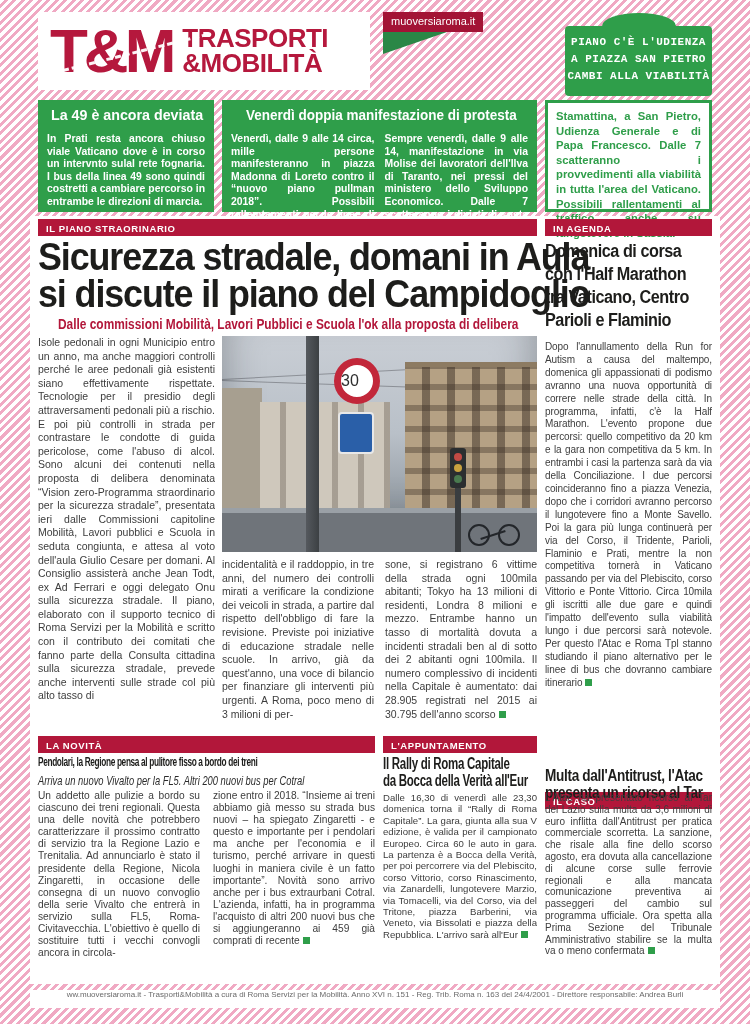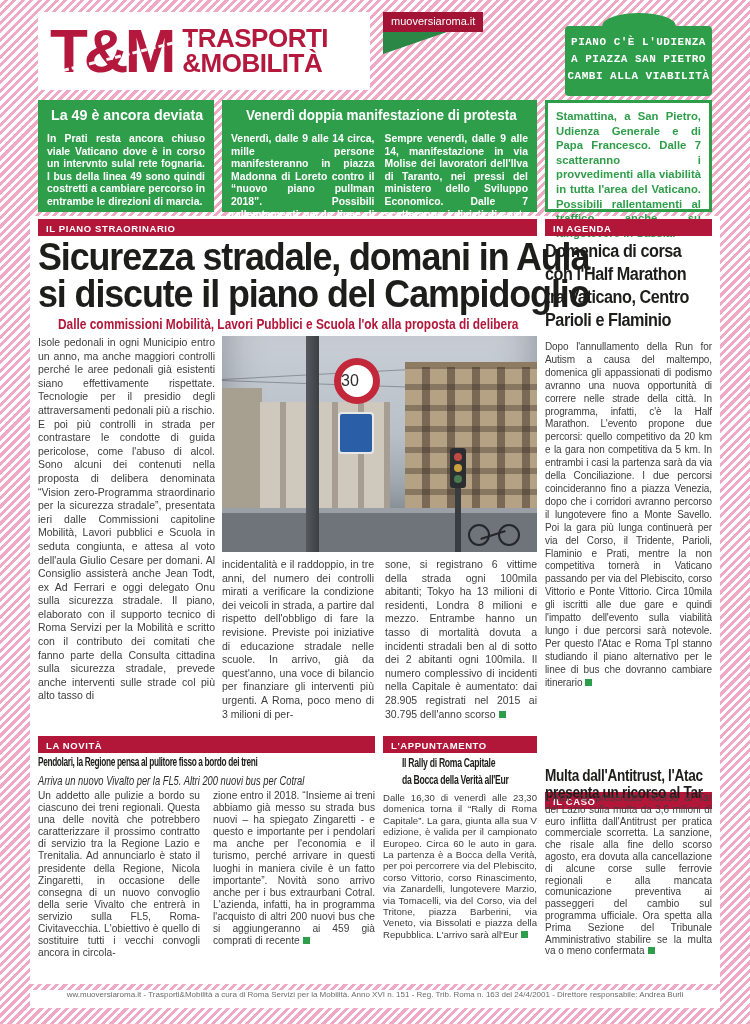--- a/index.html
+++ b/index.html
@@ -42,21 +42,21 @@
   .h-main{ left:38px; top:238px; width:500px; font-size:39px; line-height:37px; letter-spacing:-1.2px; }
   .h-main .cond{ transform:scaleX(0.92); display:block; }
   .standfirst-main{ position:absolute; left:38px; top:316px; width:500px; color:#b2173a; font-weight:bold; font-size:14px;padding-left:20px; }
   .standfirst-main .cond{ transform:scaleX(0.85); }
   .h-agenda{ left:545px; top:240px; width:167px; font-size:18px; line-height:23px; letter-spacing:-0.5px; }
   .h-agenda .cond{ transform:scaleX(0.9); display:block; }
   .h-novita{ left:38px; top:755px; width:337px; font-size:12px; letter-spacing:-0.5px; }
   .h-novita .cond{ transform:scaleX(0.69); }
   .standfirst-novita{ position:absolute; left:38px; top:773px; width:337px; font-style:italic; font-size:13px; color:#2b2b2b; }
   .standfirst-novita .cond{ transform:scaleX(0.72); }
-  .h-appunt{ left:402px; top:755px; width:154px; font-size:12px; line-height:17px; letter-spacing:-0.4px; }
+  .h-appunt{ left:383px; top:755px; width:154px; font-size:16px; line-height:17px; letter-spacing:-0.4px; }
   .h-appunt .cond{ transform:scaleX(0.72); display:block; }
   .h-caso{ left:545px; top:767px; width:167px; font-size:17px; line-height:17px; letter-spacing:-0.4px; }
   .h-caso .cond{ transform:scaleX(0.8); display:block; }
 
   
   .bodytext{ position:absolute; color:#3d3d3d; text-align:justify; overflow:hidden; }
   .bt-main{ font-size:10.5px; line-height:13.6px; }
   .bt-col1{ left:38px; top:336px; width:177px; height:400px; }
   .bt-col2{ left:222px; top:558px; width:152px; height:178px; }
   .bt-col3{ left:385px; top:558px; width:152px; height:178px; }

